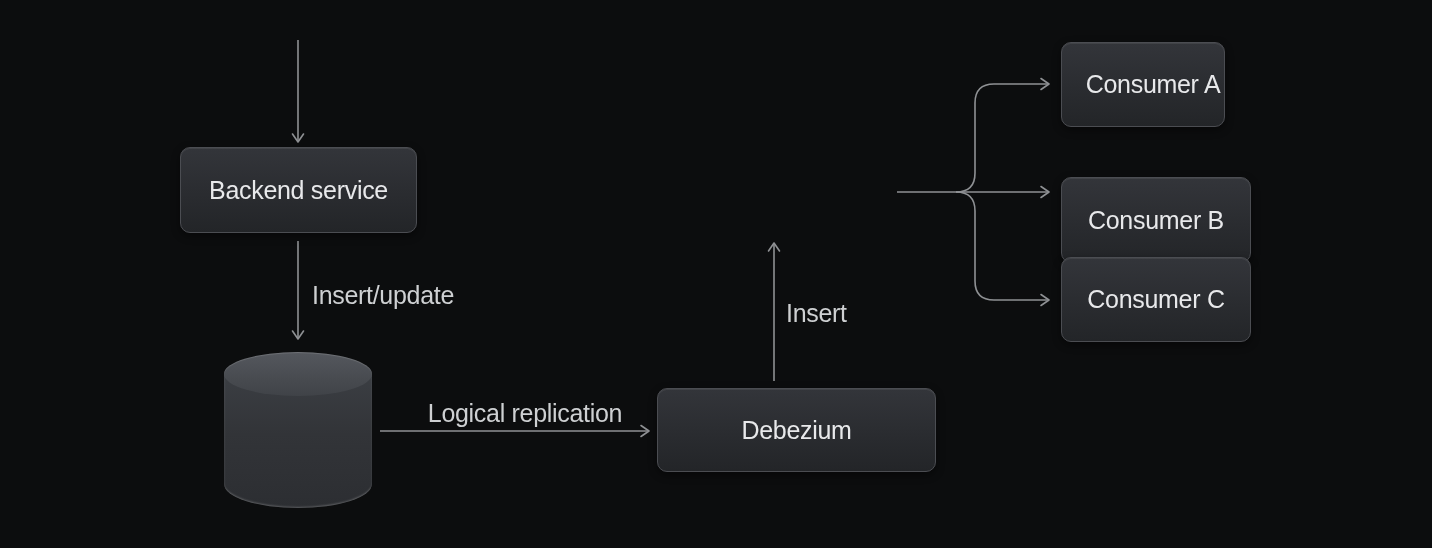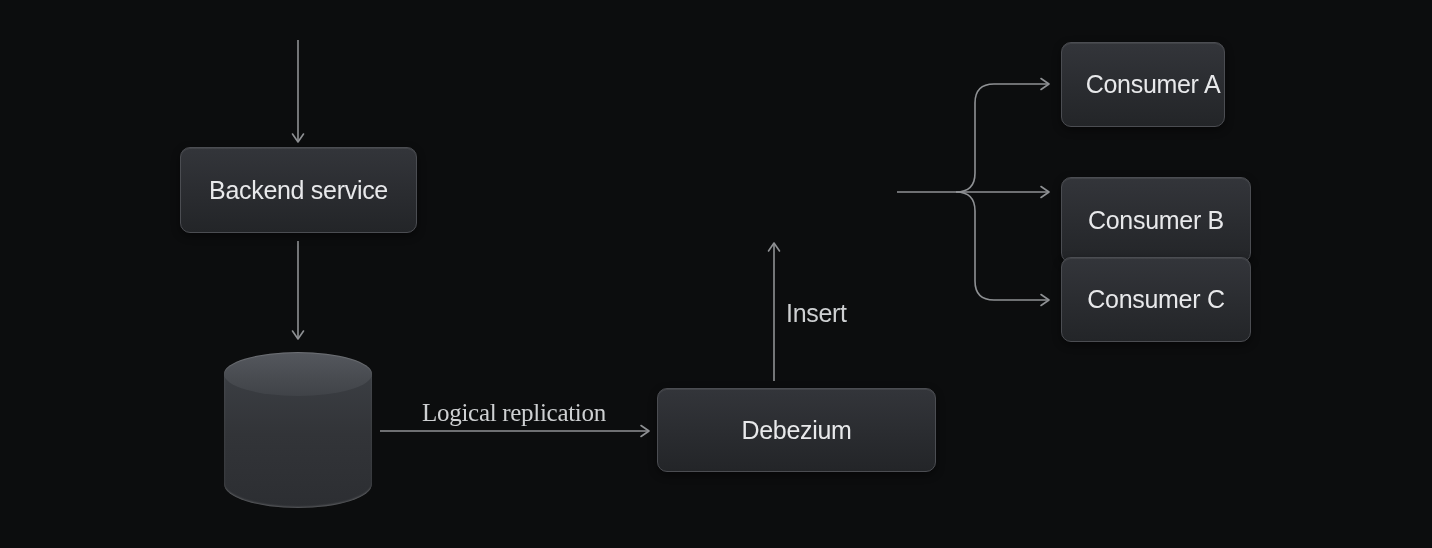--- a/index.html
+++ b/index.html
@@ -57,21 +57,21 @@
 
   .edge-label {
     position: absolute;
     color: var(--edge-label-color);
     font-size: 25px;
     letter-spacing: -0.3px;
     white-space: nowrap;
     line-height: 30px;
   }
   .label-insert  { left: 312px; top: 280px; }
-  .label-logical { left: 514px; top: 398px; transform: translateX(-50%); font-family: Liberation Serif, serif; }
+  .label-logical { left: 525px; top: 398px; transform: translateX(-50%); }
   .label-publish { left: 786px; top: 298px; }
 
   
   .cylinder {
     position: absolute;
     left: 224px; top: 352px;
     width: 148px; height: 156px;
   }
   .cyl-body {
     position: absolute;
@@ -132,18 +132,19 @@
   </div>
 
   <div class="node node-consumer-b">
     <span>Consumer B</span>
   </div>
 
   <div class="node node-consumer-c">
     <span>Consumer C</span>
   </div>
 
+  <div class="edge-label label-insert">Insert/update</div>
 
   <div class="edge-label label-logical">Logical replication</div>
 
   <div class="edge-label label-publish">Insert</div>
 
 </div>
 
 </body></html>

